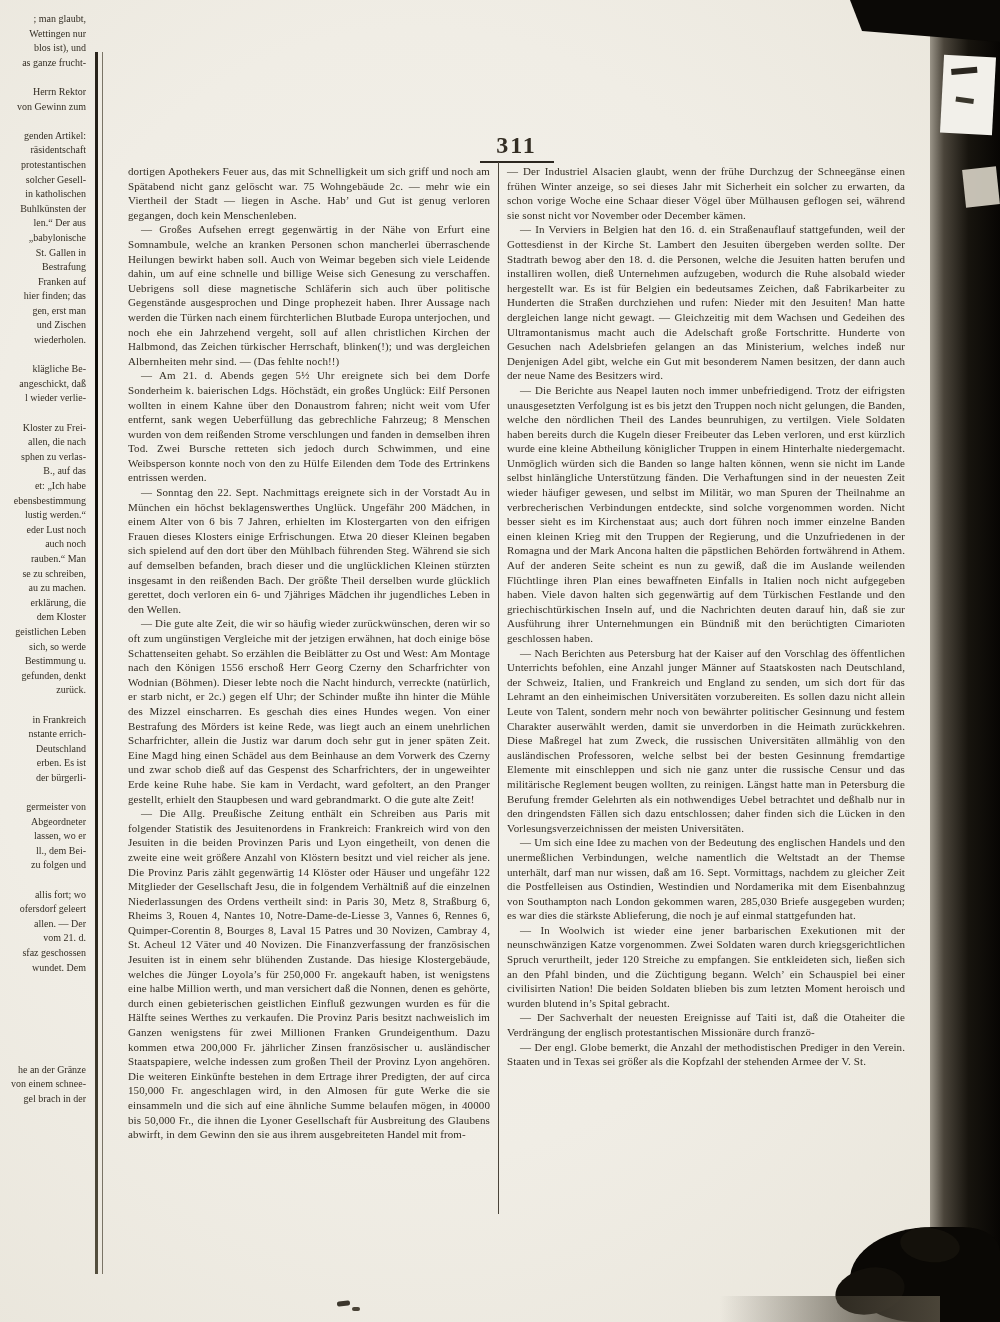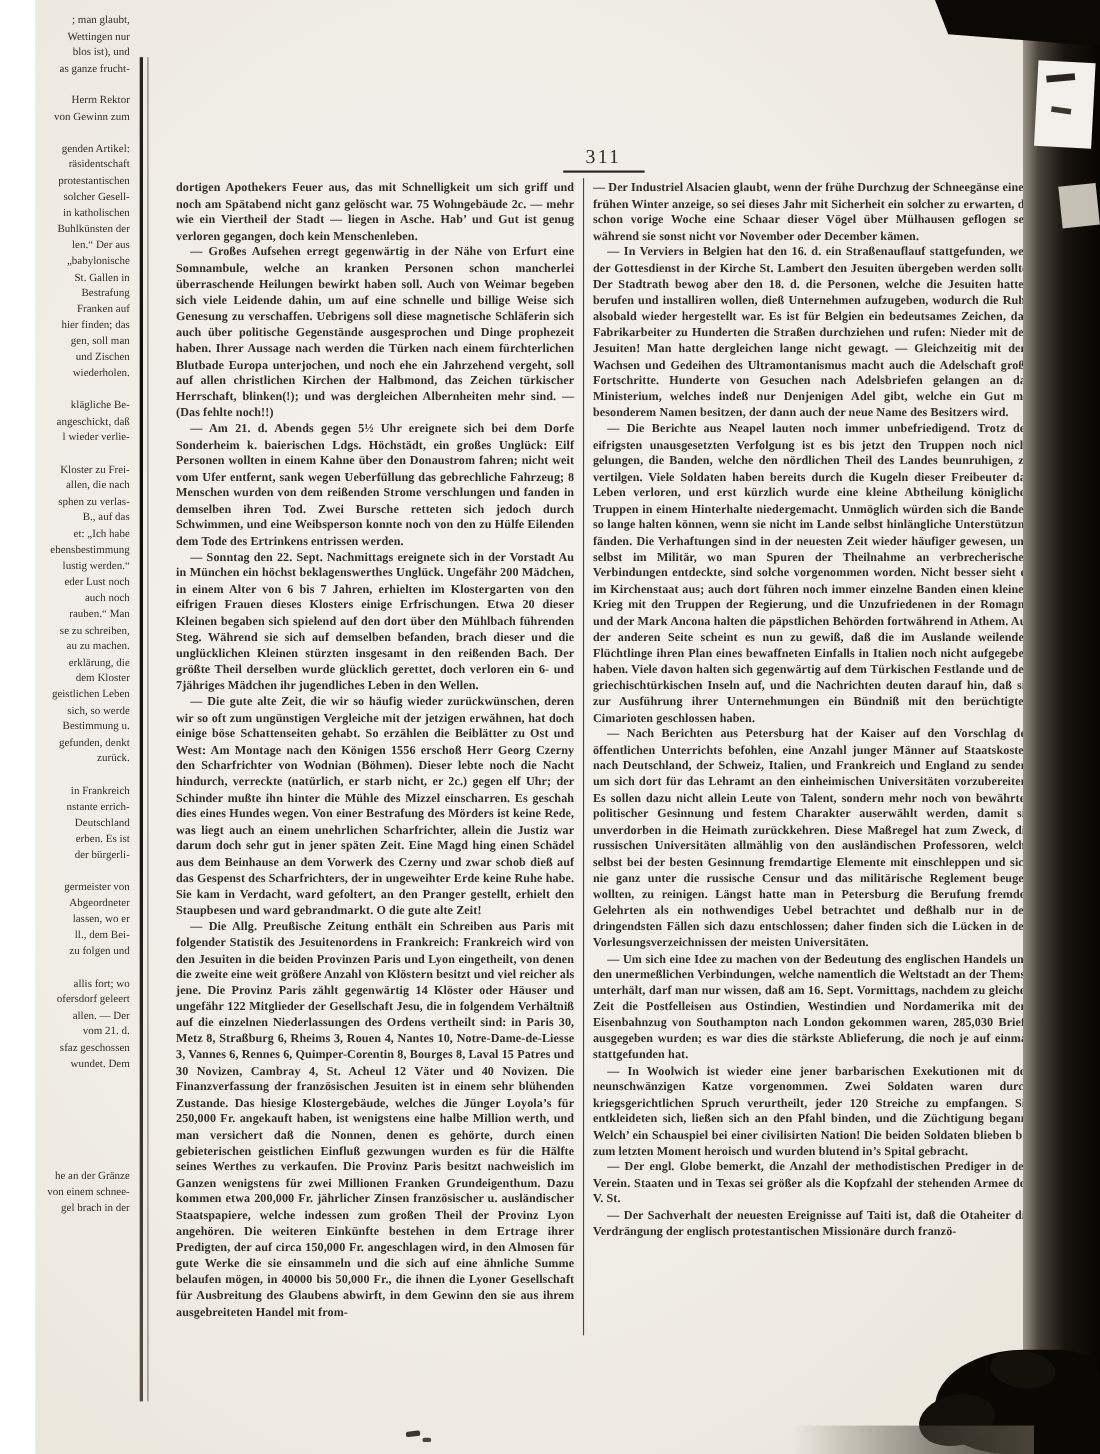--- a/index.html
+++ b/index.html
@@ -2,21 +2,21 @@
 <html lang="de" style="--ink: #332d23; --paper: #f4f2ec; --rule: #2c2720;"><head>
 <meta charset="utf-8">
 <style>
   * { margin:0; padding:0; box-sizing:border-box; }
   html,body { width:1000px; height:1322px; }
   body {
     position:relative; overflow:hidden;
     font-family:"Liberation Serif","DejaVu Serif",serif;
     background:#ffffff;
   }
-  .screenshot { position:absolute; inset:0;margin-left:32px; }
+  .screenshot { position:absolute; inset:0; }
   .paper {
     position:absolute; inset:0;
     background: radial-gradient(ellipse at 42% 45%, var(--paper,#f4f2ec) 0%, #f0ede5 55%, #e8e4d9 100%);
   }
 
   
   .margin-strip {
     position:absolute; left:0; top:12px; width:90px; padding-right:4px;
     text-align:right; font-size:10px; line-height:14.6px;
     color:var(--ink,#35301f);
@@ -25,30 +25,30 @@
 
   
   .gutter-line-a {
     position:absolute; left:95px; top:52px; height:1222px; width:3px;
     background:linear-gradient(to bottom,#2a251d,#0e0c08 25%,#1c1811 60%,#55503f 100%);
   }
   .gutter-line-b { position:absolute; left:102px; top:52px; height:1222px; width:1px; background:#7a7466; }
 
   
   .page-header { position:absolute; top:132px; left:128px; width:777px; text-align:center; }
-  .page-number { display:inline-block; font-size:18px; font-weight:normal; letter-spacing:2px; color:var(--ink,#2c2720); }
+  .page-number { display:inline-block; font-size:24px; font-weight:bold; letter-spacing:2px; color:var(--ink,#2c2720); }
   .page-number-rule { width:74px; height:2px; background:var(--rule,#2c2720); margin:2px auto 0; }
 
   
   .col {
     position:absolute; top:164px;
     font-size:11px; line-height:14.6px; letter-spacing:0.1px;
     text-align:justify; color:var(--ink,#332d23);
   }
-  .col p { text-indent:13px; margin:0;font-weight:bold; }
+  .col p { text-indent:13px; margin:0; }
   .col p:first-child { text-indent:0; }
   .col-left  { left:128px; width:362px; }
   .col-right { left:507px; width:398px; }
   .divider { position:absolute; left:498px; top:162px; height:1052px; width:1px; background:#4a443a; }
 
   
   .edge-right {
     position:absolute; top:0; right:0; width:70px; height:100%;
     background:linear-gradient(to right,#9a9488 0%,#4a443a 20%,#17140e 55%,#070503 100%);
   }
@@ -94,21 +94,21 @@
       <div class="margin-line">protestantischen</div>
       <div class="margin-line">solcher Gesell-</div>
       <div class="margin-line">in katholischen</div>
       <div class="margin-line">Buhlkünsten der</div>
       <div class="margin-line">len.“ Der aus</div>
       <div class="margin-line">„babylonische</div>
       <div class="margin-line">St. Gallen in</div>
       <div class="margin-line">Bestrafung</div>
       <div class="margin-line">Franken auf</div>
       <div class="margin-line">hier finden; das</div>
-      <div class="margin-line">gen, soll man</div>
+      <div class="margin-line">gen, erst man</div>
       <div class="margin-line">und Zischen</div>
       <div class="margin-line">wiederholen.</div>
       <div class="margin-line"></div>
       <div class="margin-line">klägliche Be-</div>
       <div class="margin-line">angeschickt, daß</div>
       <div class="margin-line">l wieder verlie-</div>
       <div class="margin-line"></div>
       <div class="margin-line">Kloster zu Frei-</div>
       <div class="margin-line">allen, die nach</div>
       <div class="margin-line">sphen zu verlas-</div>
@@ -181,22 +181,22 @@
   <div class="divider"></div>
 
   <div class="col col-right">
 
       <p>— Der Industriel Alsacien glaubt, wenn der frühe Durchzug der Schneegänse einen frühen Winter anzeige, so sei dieses Jahr mit Sicherheit ein solcher zu erwarten, da schon vorige Woche eine Schaar dieser Vögel über Mülhausen geflogen sei, während sie sonst nicht vor November oder December kämen.</p>
       <p>— In Verviers in Belgien hat den 16. d. ein Straßenauflauf stattgefunden, weil der Gottesdienst in der Kirche St. Lambert den Jesuiten übergeben werden sollte. Der Stadtrath bewog aber den 18. d. die Personen, welche die Jesuiten hatten berufen und installiren wollen, dieß Unternehmen aufzugeben, wodurch die Ruhe alsobald wieder hergestellt war. Es ist für Belgien ein bedeutsames Zeichen, daß Fabrikarbeiter zu Hunderten die Straßen durchziehen und rufen: Nieder mit den Jesuiten! Man hatte dergleichen lange nicht gewagt. — Gleichzeitig mit dem Wachsen und Gedeihen des Ultramontanismus macht auch die Adelschaft große Fortschritte. Hunderte von Gesuchen nach Adelsbriefen gelangen an das Ministerium, welches indeß nur Denjenigen Adel gibt, welche ein Gut mit besonderem Namen besitzen, der dann auch der neue Name des Besitzers wird.</p>
       <p>— Die Berichte aus Neapel lauten noch immer unbefriedigend. Trotz der eifrigsten unausgesetzten Verfolgung ist es bis jetzt den Truppen noch nicht gelungen, die Banden, welche den nördlichen Theil des Landes beunruhigen, zu vertilgen. Viele Soldaten haben bereits durch die Kugeln dieser Freibeuter das Leben verloren, und erst kürzlich wurde eine kleine Abtheilung königlicher Truppen in einem Hinterhalte niedergemacht. Unmöglich würden sich die Banden so lange halten können, wenn sie nicht im Lande selbst hinlängliche Unterstützung fänden. Die Verhaftungen sind in der neuesten Zeit wieder häufiger gewesen, und selbst im Militär, wo man Spuren der Theilnahme an verbrecherischen Verbindungen entdeckte, sind solche vorgenommen worden. Nicht besser sieht es im Kirchenstaat aus; auch dort führen noch immer einzelne Banden einen kleinen Krieg mit den Truppen der Regierung, und die Unzufriedenen in der Romagna und der Mark Ancona halten die päpstlichen Behörden fortwährend in Athem. Auf der anderen Seite scheint es nun zu gewiß, daß die im Auslande weilenden Flüchtlinge ihren Plan eines bewaffneten Einfalls in Italien noch nicht aufgegeben haben. Viele davon halten sich gegenwärtig auf dem Türkischen Festlande und den griechischtürkischen Inseln auf, und die Nachrichten deuten darauf hin, daß sie zur Ausführung ihrer Unternehmungen ein Bündniß mit den berüchtigten Cimarioten geschlossen haben.</p>
       <p>— Nach Berichten aus Petersburg hat der Kaiser auf den Vorschlag des öffentlichen Unterrichts befohlen, eine Anzahl junger Männer auf Staatskosten nach Deutschland, der Schweiz, Italien, und Frankreich und England zu senden, um sich dort für das Lehramt an den einheimischen Universitäten vorzubereiten. Es sollen dazu nicht allein Leute von Talent, sondern mehr noch von bewährter politischer Gesinnung und festem Charakter auserwählt werden, damit sie unverdorben in die Heimath zurückkehren. Diese Maßregel hat zum Zweck, die russischen Universitäten allmählig von den ausländischen Professoren, welche selbst bei der besten Gesinnung fremdartige Elemente mit einschleppen und sich nie ganz unter die russische Censur und das militärische Reglement beugen wollten, zu reinigen. Längst hatte man in Petersburg die Berufung fremder Gelehrten als ein nothwendiges Uebel betrachtet und deßhalb nur in den dringendsten Fällen sich dazu entschlossen; daher finden sich die Lücken in den Vorlesungsverzeichnissen der meisten Universitäten.</p>
       <p>— Um sich eine Idee zu machen von der Bedeutung des englischen Handels und den unermeßlichen Verbindungen, welche namentlich die Weltstadt an der Themse unterhält, darf man nur wissen, daß am 16. Sept. Vormittags, nachdem zu gleicher Zeit die Postfelleisen aus Ostindien, Westindien und Nordamerika mit dem Eisenbahnzug von Southampton nach London gekommen waren, 285,030 Briefe ausgegeben wurden; es war dies die stärkste Ablieferung, die noch je auf einmal stattgefunden hat.</p>
       <p>— In Woolwich ist wieder eine jener barbarischen Exekutionen mit der neunschwänzigen Katze vorgenommen. Zwei Soldaten waren durch kriegsgerichtlichen Spruch verurtheilt, jeder 120 Streiche zu empfangen. Sie entkleideten sich, ließen sich an den Pfahl binden, und die Züchtigung begann. Welch’ ein Schauspiel bei einer civilisirten Nation! Die beiden Soldaten blieben bis zum letzten Moment heroisch und wurden blutend in’s Spital gebracht.</p>
+      <p>— Der Sachverhalt der neuesten Ereignisse auf Taiti ist, daß die Otaheiter die Verdrängung der englisch protestantischen Missionäre durch franzö-</p>
       <p>— Der engl. Globe bemerkt, die Anzahl der methodistischen Prediger in den Verein. Staaten und in Texas sei größer als die Kopfzahl der stehenden Armee der V. St.</p>
-      <p>— Der Sachverhalt der neuesten Ereignisse auf Taiti ist, daß die Otaheiter die Verdrängung der englisch protestantischen Missionäre durch franzö-</p>
     </div>
 
   <div class="edge-right"></div>
   <div class="edge-top-right"></div>
   <div class="white-patch">
     <div class="mark1"></div>
     <div class="mark2"></div>
   </div>
   <div class="white-streak"></div>
   <div class="blob-1"></div>

